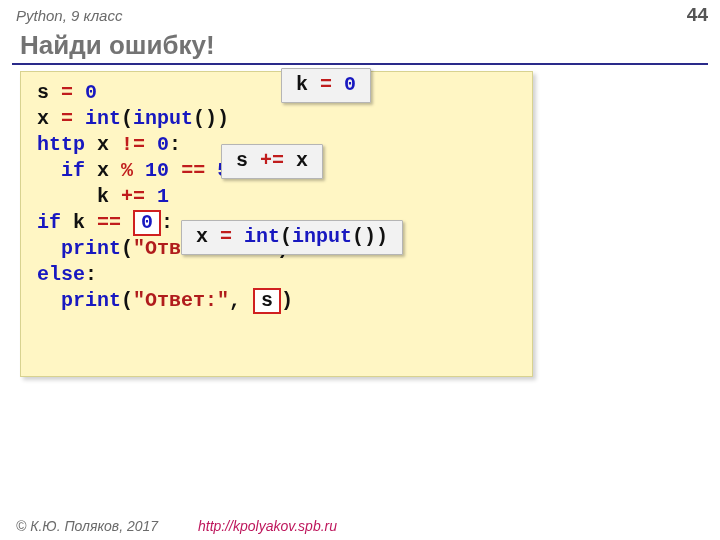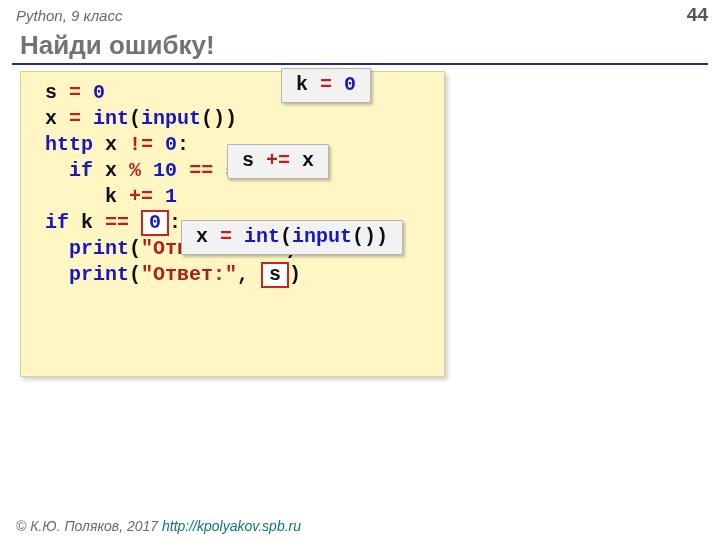--- a/index.html
+++ b/index.html
@@ -30,26 +30,26 @@
     padding: 2px 20px 2px 20px;
   }
   .title-rule {
     border: none;
     border-top: 2px solid #2a2a8a;
     margin: 0 12px 6px 12px;
   }
   .code-block {
     position: relative;
     margin: 6px 0 0 20px;
-    width: 425px;
+    width: 513px;
     height: 306px;
     background: linear-gradient(#fff6c4, #fff6c4);
     border: 1px solid #d8d290;
     box-shadow: 3px 3px 4px rgba(0,0,0,0.18);
-    padding: 8px 14px 8px 24px;
+    padding: 8px 14px 8px 16px;
     font-family: "Courier New", monospace;
     font-size: 20px;
     font-weight: bold;
     line-height: 26px;
     color: #111;
   }
   .kw  { color: #1818c0; }  
   .fn  { color: #1818c0; }  
   .op  { color: #c01c1c; }  
   .num { color: #1818c0; }
@@ -86,21 +86,21 @@
   .patch.var { color:#111; }
 
   .footer {
     position: absolute;
     bottom: 6px;
     left: 16px;
     font-size: 14px;
     color: #6b6b6b;
     font-style: italic;
   }
-  .footer .url { color:#0f766e; margin-left:0;}
+  .footer .url { color:#be185d; margin-left:36px;}
 </style>
 </head>
 <body>
 
 <div class="header-bar">
   <span>Python, 9 класс</span>
   <span class="page-num">44</span>
 </div>
 
 <div class="title">Найди ошибку!</div>
@@ -146,30 +146,33 @@
     <span class="kw">if</span>
     <span>k</span>
     <span class="op">==</span>
     <span class="patch num">0</span><span>:</span>
   </div>
 
   <div>
     &nbsp;&nbsp;<span class="fn">print</span><span>(</span><span class="str">"Ответ: нет"</span><span>)</span>
   </div>
 
+  <div>
+    <span class="kw">else</span><span>:</span>
+  </div>
 
   <div>
     &nbsp;&nbsp;<span class="fn">print</span><span>(</span><span class="str">"Ответ:"</span><span>,</span>
     <span class="patch var">s</span><span>)</span>
   </div>
 
   <div class="bubble" style="top:-4px; left:260px;">
     <span>k</span><span class="eq"> = </span><span class="nm">0</span>
   </div>
-  <div class="bubble" style="top:72px; left:206px;">
+  <div class="bubble" style="top:72px; left:200px;">
     <span>s</span><span class="eq"> += </span><span>x</span>
   </div>
   <div class="bubble" style="top:148px; left:160px;">
     <span>x</span><span class="eq"> = </span><span class="fnb">int</span><span>(</span><span class="fnb">input</span><span>())</span>
   </div>
 </div>
 
 <div class="footer">
   <span>© К.Ю. Поляков, 2017</span>
   <span class="url">http://kpolyakov.spb.ru</span>

